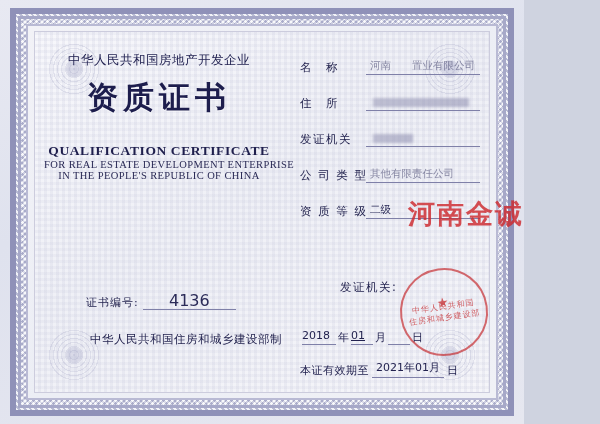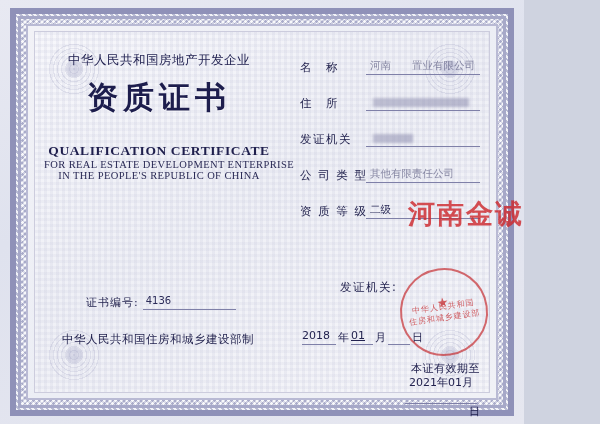--- a/index.html
+++ b/index.html
@@ -200,35 +200,36 @@
   }
   .cert-no-label {
     font-family: "DejaVu Sans", "Liberation Sans", sans-serif;
     font-size: 11px;
     color: #1f1f4b;
     letter-spacing: 1px;
     white-space: nowrap;
   }
   .cert-no-value {
     font-family: "DejaVu Sans", "Liberation Sans", sans-serif;
-    font-size: 10px;
+    font-size: 16px;
     color: #2b2b58;
     border-bottom: 1px solid #7f80a8;
     flex: 1;
     margin-left: 4px;
     padding: 0 3px 1px 3px;
     height: 14px;
     line-height: 14px;
+    text-align: center;
   }
   .issuer-line {
     position: absolute;
     left: 18px;
     top: 56px;
     width: 220px;
-    text-align: left;
+    text-align: right;
     font-family: "DejaVu Sans", "Liberation Sans", sans-serif;
     font-size: 11.5px;
     color: #1f1f4b;
     letter-spacing: 0.5px;
     white-space: nowrap;
   }
 
   .right-bottom {
     position: absolute;
     left: 256px;
@@ -260,28 +261,27 @@
     line-height: 14px;
   }
   .date-seg.narrow { min-width: 22px; text-decoration: underline; }
   .valid-row {
     display: flex;
     align-items: flex-end;
     margin-top: 16px;
     font-family: "DejaVu Sans", "Liberation Sans", sans-serif;
     font-size: 11px;
     color: #22224f;
-    flex-direction: column;
   }
   .valid-label { letter-spacing: 0.5px; white-space: nowrap; }
   .valid-value {
     border-bottom: 1px solid #7f80a8;
     min-width: 72px;
     text-align: center;
-    padding-bottom: 13px;
+    padding-bottom: 2px;
     margin: 0 3px;
     height: 14px;
     line-height: 14px;
   }
 
   
   .seal {
     position: absolute;
     left: 400px;
     top: 268px;

